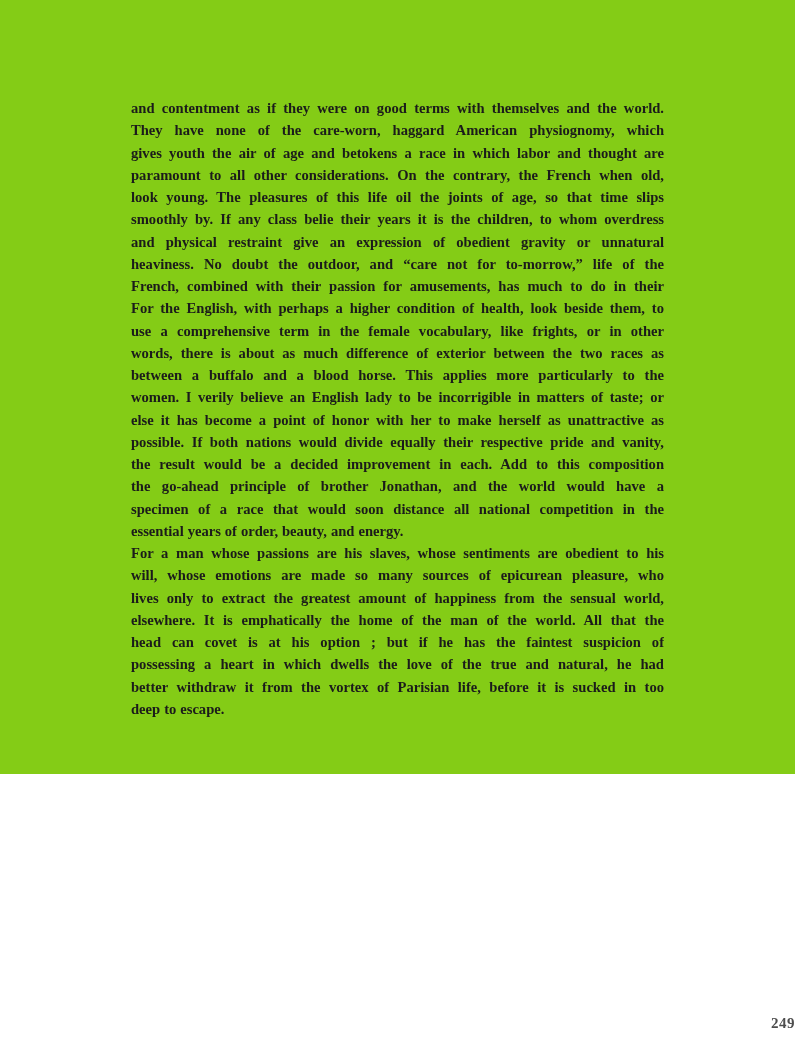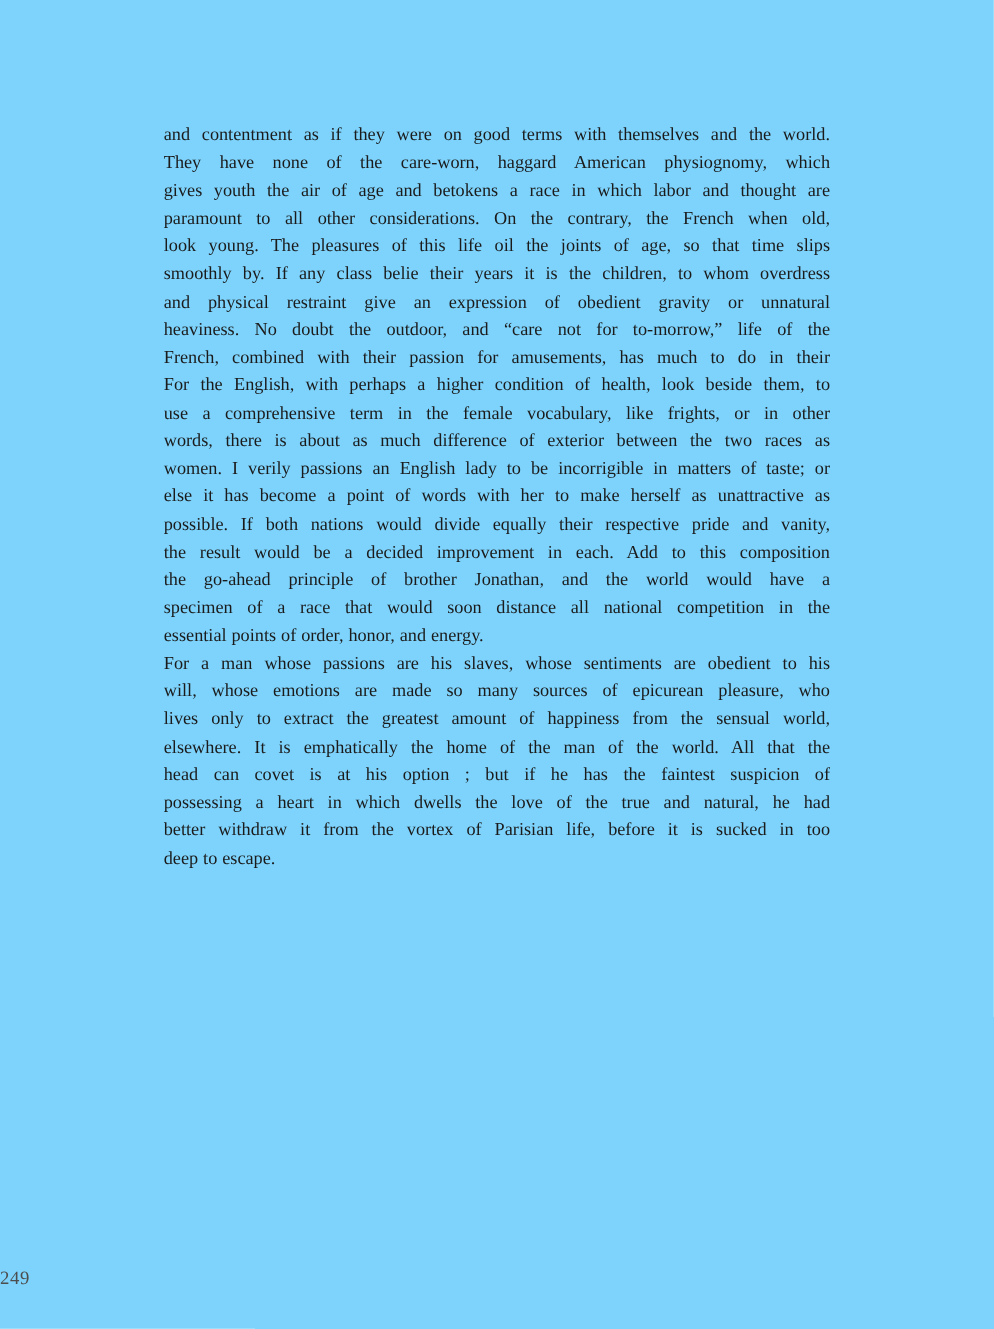--- a/index.html
+++ b/index.html
@@ -12,22 +12,23 @@
     height: 1063px;
     position: relative;
     font-family: "Liberation Serif", "DejaVu Serif", serif;
     overflow: hidden;
   }
   .page {
     position: absolute;
     left: 0;
     top: 0;
     width: 795px;
-    height: 1063px;
-    background: #7dd3fc;
+    height: 774px;
+    background: #84cc16;
+    font-weight: bold;
   }
   .text-column {
     position: absolute;
     left: 131px;
     top: 97px;
     width: 533px;
     color: #1b1b1b;
     font-size: 14.6px;
     line-height: 22.25px;
   }
@@ -48,21 +49,21 @@
   }
   .line.last {
     text-align: left;
     text-align-last: left;
   }
   .footer {
     position: absolute;
     left: 0;
     top: 1014px;
     width: 795px;
-    text-align: left;
+    text-align: right;
   }
   .page-number {
     font-size: 15px;
     color: #4d4d4d;
     letter-spacing: 0.5px;
   }
 </style>
 </head>
 <body>
 
@@ -74,27 +75,28 @@
         <div class="line">gives youth the air of age and betokens a race in which labor and thought are</div>
         <div class="line">paramount to all other considerations. On the contrary, the French when old,</div>
         <div class="line">look young. The pleasures of this life oil the joints of age, so that time slips</div>
         <div class="line">smoothly by. If any class belie their years it is the children, to whom overdress</div>
         <div class="line">and physical restraint give an expression of obedient gravity or unnatural</div>
         <div class="line">heaviness. No doubt the outdoor, and “care not for to-morrow,” life of the</div>
         <div class="line">French, combined with their passion for amusements, has much to do in their</div>
         <div class="line">For the English, with perhaps a higher condition of health, look beside them, to</div>
         <div class="line">use a comprehensive term in the female vocabulary, like frights, or in other</div>
         <div class="line">words, there is about as much difference of exterior between the two races as</div>
-        <div class="line">women. I verily passions an English lady to be incorrigible in matters of taste; or</div>
-        <div class="line">else it has become a point of words with her to make herself as unattractive as</div>
+        <div class="line">between a buffalo and a blood horse. This applies more particularly to the</div>
+        <div class="line">women. I verily believe an English lady to be incorrigible in matters of taste; or</div>
+        <div class="line">else it has become a point of honor with her to make herself as unattractive as</div>
         <div class="line">possible. If both nations would divide equally their respective pride and vanity,</div>
         <div class="line">the result would be a decided improvement in each. Add to this composition</div>
         <div class="line">the go-ahead principle of brother Jonathan, and the world would have a</div>
         <div class="line">specimen of a race that would soon distance all national competition in the</div>
-        <div class="line last">essential points of order, honor, and energy.</div>
+        <div class="line last">essential years of order, beauty, and energy.</div>
       </div>
       <div class="paragraph">
         <div class="line">For a man whose passions are his slaves, whose sentiments are obedient to his</div>
         <div class="line">will, whose emotions are made so many sources of epicurean pleasure, who</div>
         <div class="line">lives only to extract the greatest amount of happiness from the sensual world,</div>
         <div class="line">elsewhere. It is emphatically the home of the man of the world. All that the</div>
         <div class="line">head can covet is at his option ; but if he has the faintest suspicion of</div>
         <div class="line">possessing a heart in which dwells the love of the true and natural, he had</div>
         <div class="line">better withdraw it from the vortex of Parisian life, before it is sucked in too</div>
         <div class="line last">deep to escape.</div>

